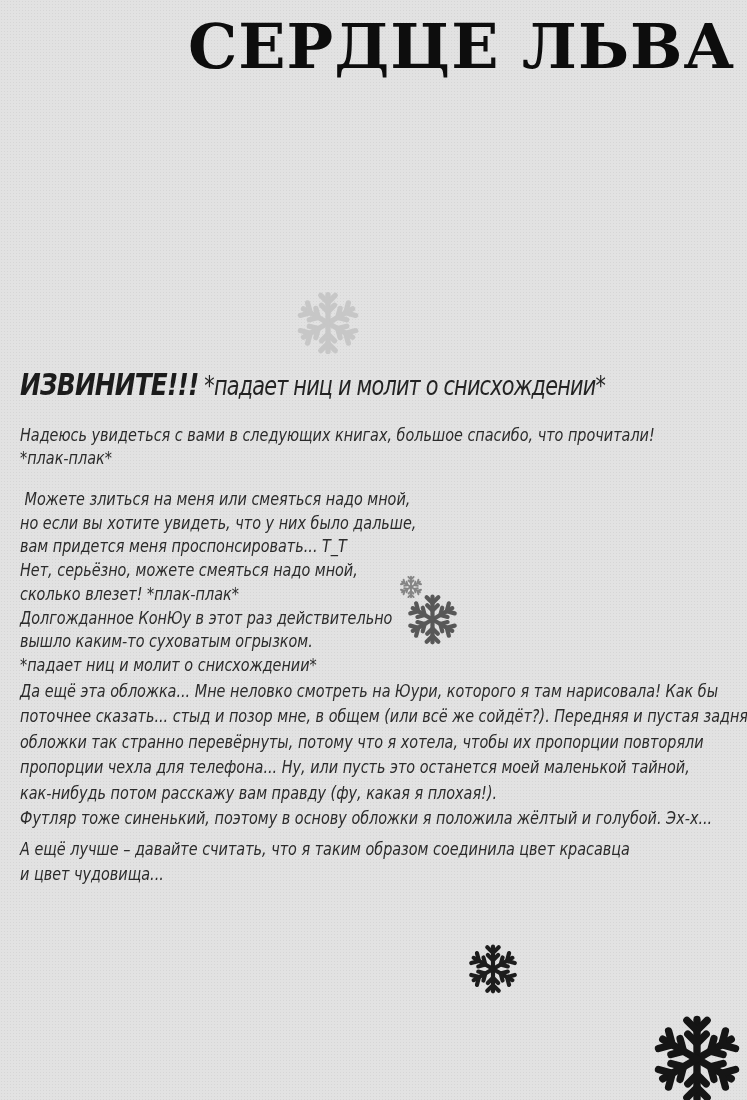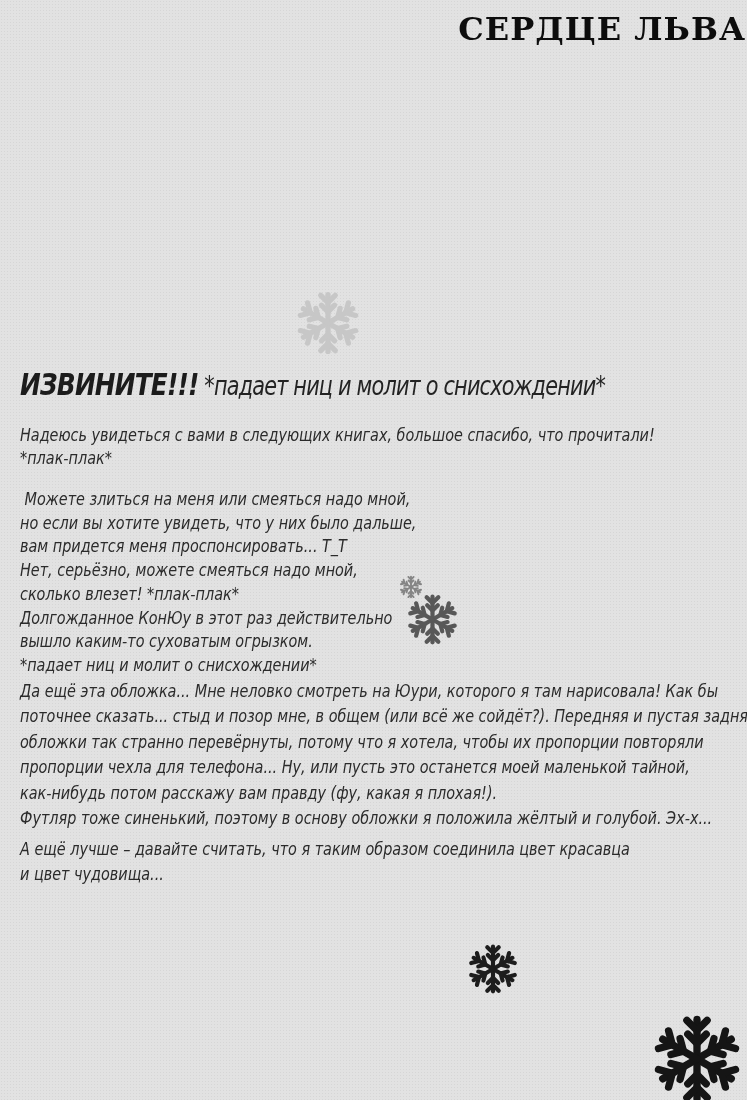--- a/index.html
+++ b/index.html
@@ -11,24 +11,24 @@
   .page {
     position: relative;
     width: 747px; height: 1100px;
     overflow: hidden;
     background-color: #e2e2e2;
     background-image: radial-gradient(rgba(0,0,0,0.05) 0.7px, transparent 0.8px);
     background-size: 3px 3px;
   }
   .title {
     position: absolute;
-    top: 10px; right: 1px;
+    top: 10px; right: 12px;
     font-family: "DejaVu Serif", serif;
     font-weight: bold;
-    font-size: 32px;
+    font-size: 62px;
     letter-spacing: 1px;
     color: #0d0d0d;
     white-space: pre;
   }
   .hand {
     position: absolute;
     left: 20px;
     color: #2b2b2b;
     font-family: "DejaVu Sans", sans-serif;
     font-style: italic;

